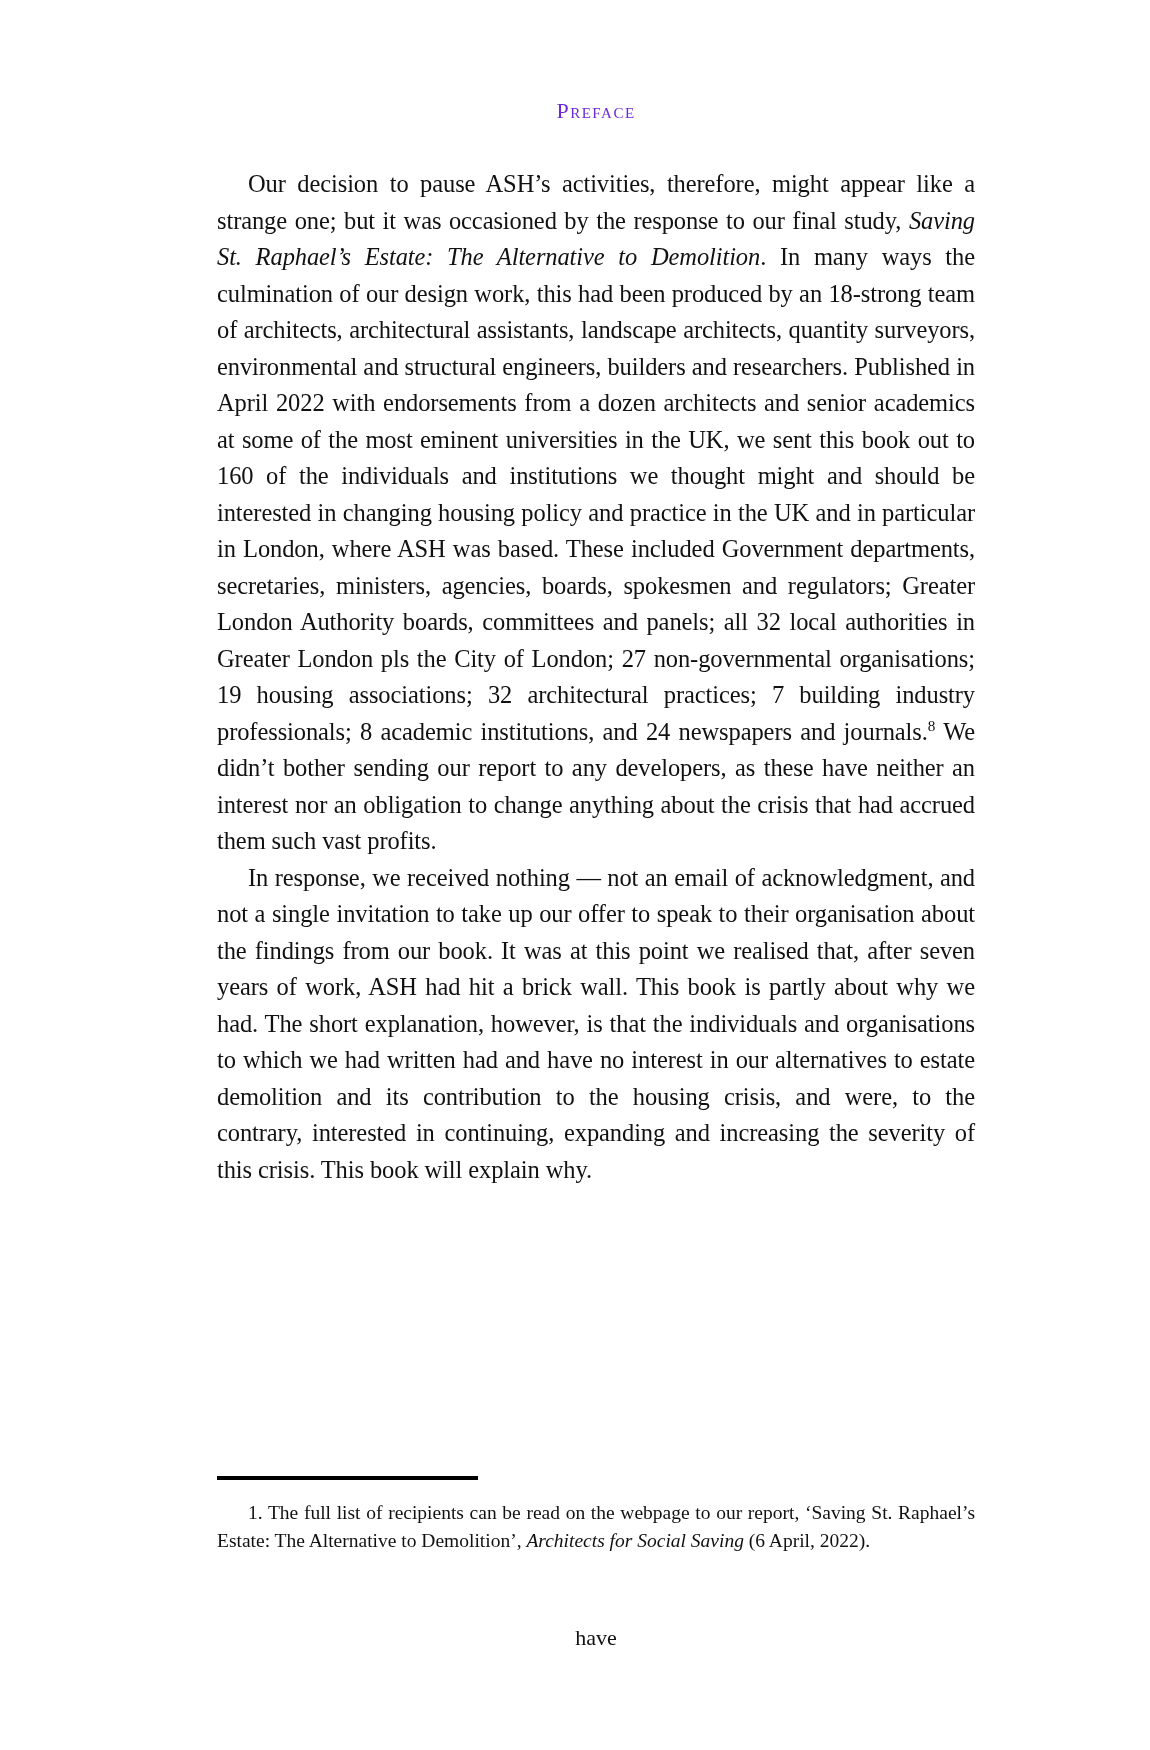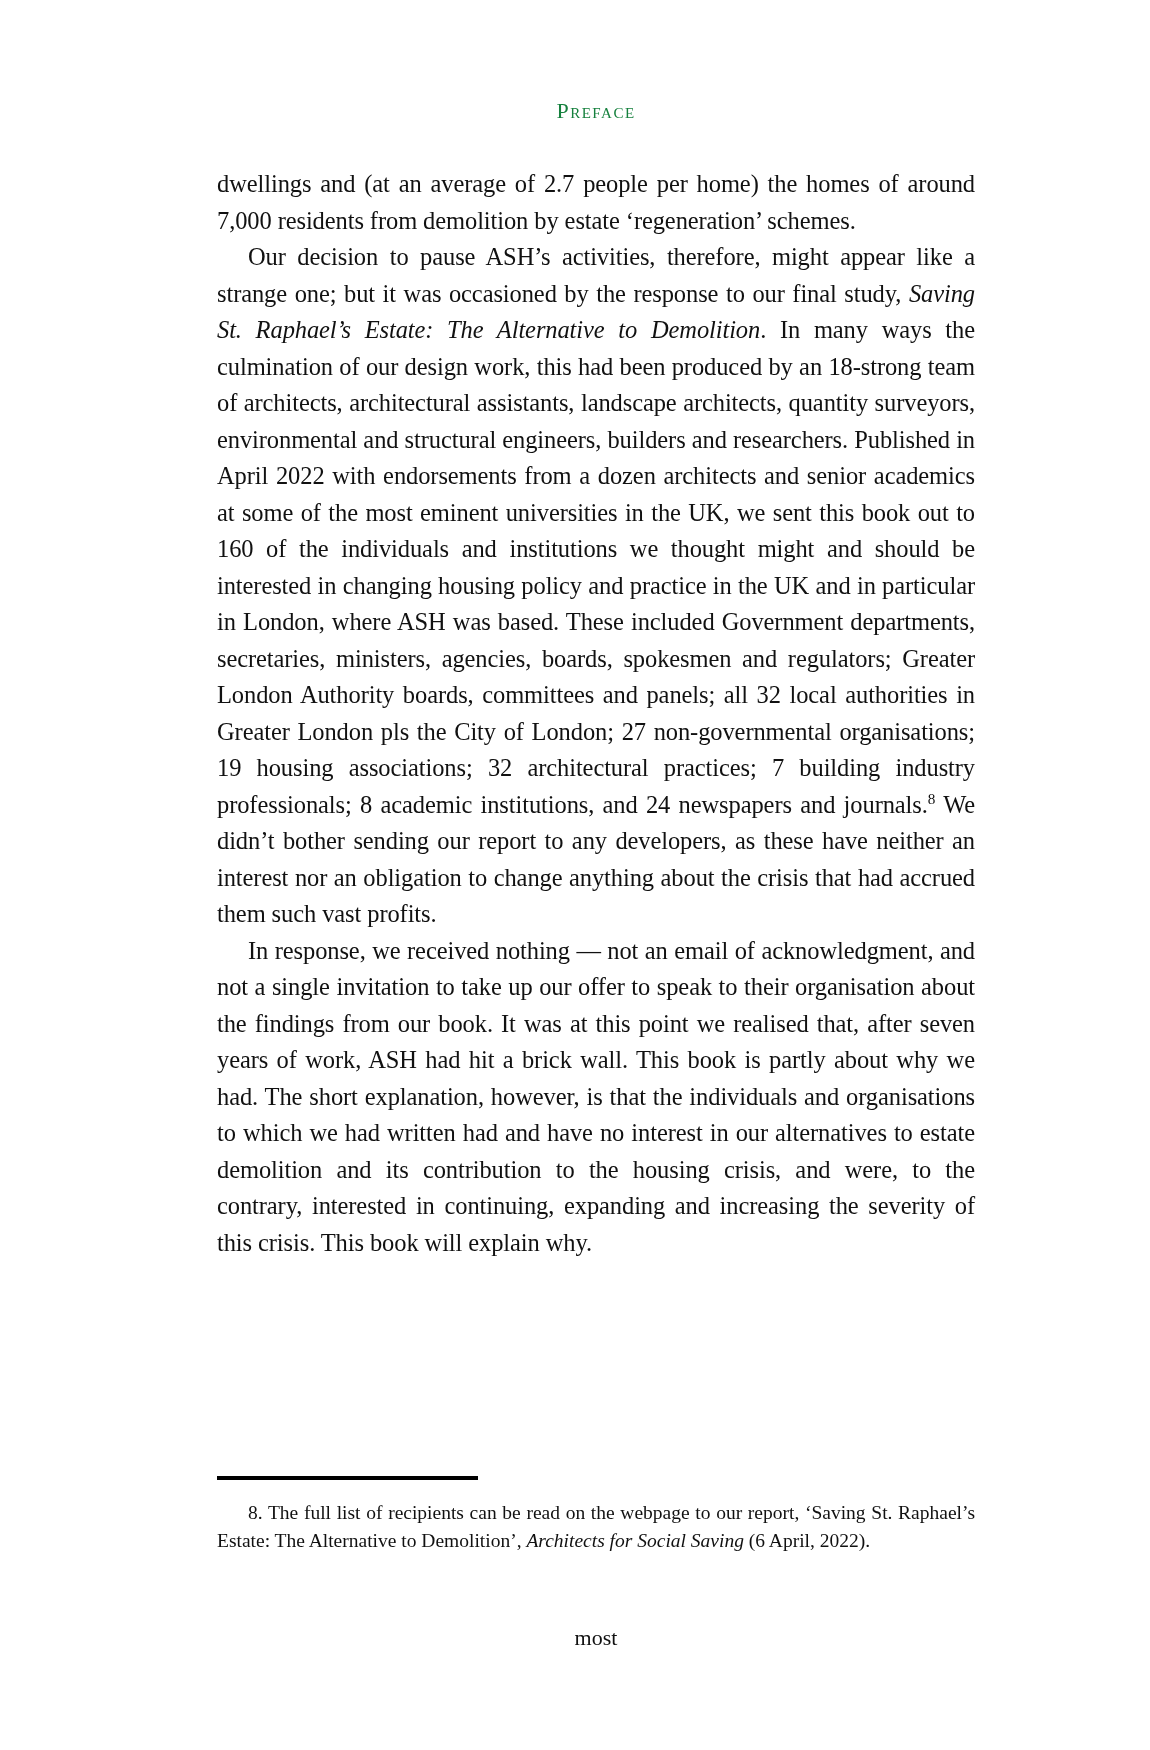--- a/index.html
+++ b/index.html
@@ -10,21 +10,21 @@
     color:#111111;
     font-family:"Liberation Serif","DejaVu Serif",serif;
     overflow:hidden;
   }
   .running-header{
     position:absolute;left:217px;top:100px;width:758px;
     text-align:center;
     font-variant:small-caps;
     font-size:22px;line-height:22px;
     letter-spacing:1.5px;
-    color:#15803d;
+    color:#6d28d9;
   }
   .body-col{
     position:absolute;left:217px;top:166px;width:758px;
     font-size:24.5px;line-height:36.5px;
     text-align:justify;
     letter-spacing:-0.1px;
   }
   p.para{margin:0;padding:0;}
   p.para.indent{text-indent:31px;font-family:Liberation Serif, serif;}
   .body-col i, .footnote i{font-style:italic;}
@@ -46,23 +46,22 @@
     font-size:22px;line-height:26px;
   }
 </style>
 </head>
 <body>
 
 <div class="page">
   <div class="running-header">Preface</div>
 
   <div class="body-col">
-      <p class="para"><span>dwellings and (at an average of 2.7 people per home) the homes of around 7,000 residents from demolition by estate ‘regeneration’ schemes.</span></p>
       <p class="para indent"><span>Our decision to pause ASH’s activities, therefore, might appear like a strange one; but it was occasioned by the response to our final study, </span><i>Saving St. Raphael’s Estate: The Alternative to Demolition</i><span>. In many ways the culmination of our design work, this had been produced by an 18-strong team of architects, architectural assistants, landscape architects, quantity surveyors, environmental and structural engineers, builders and researchers. Published in April 2022 with endorsements from a dozen architects and senior academics at some of the most eminent universities in the UK, we sent this book out to 160 of the individuals and institutions we thought might and should be interested in changing housing policy and practice in the UK and in particular in London, where ASH was based. These included Government departments, secretaries, ministers, agencies, boards, spokesmen and regulators; Greater London Authority boards, committees and panels; all 32 local authorities in Greater London pls the City of London; 27 non-governmental organisations; 19 housing associations; 32 architectural practices; 7 building industry professionals; 8 academic institutions, and 24 newspapers and journals.</span><sup>8</sup><span> We didn’t bother sending our report to any developers, as these have neither an interest nor an obligation to change anything about the crisis that had accrued them such vast profits.</span></p>
       <p class="para indent"><span>In response, we received nothing — not an email of acknowledgment, and not a single invitation to take up our offer to speak to their organisation about the findings from our book. It was at this point we realised that, after seven years of work, ASH had hit a brick wall. This book is partly about why we had. The short explanation, however, is that the individuals and organisations to which we had written had and have no interest in our alternatives to estate demolition and its contribution to the housing crisis, and were, to the contrary, interested in continuing, expanding and increasing the severity of this crisis. This book will explain why.</span></p>
     </div>
 
   <div class="footnote-rule"></div>
 
-  <p class="footnote"><span>8. The full list of recipients can be read on the webpage to our report, ‘Saving St. Raphael’s Estate: The Alternative to Demolition’, </span><i>Architects for Social Saving</i><span> (6 April, 2022).</span></p>
+  <p class="footnote"><span>1. The full list of recipients can be read on the webpage to our report, ‘Saving St. Raphael’s Estate: The Alternative to Demolition’, </span><i>Architects for Social Saving</i><span> (6 April, 2022).</span></p>
 
-  <div class="page-number">most</div>
+  <div class="page-number">have</div>
 </div>
 
 </body></html>

